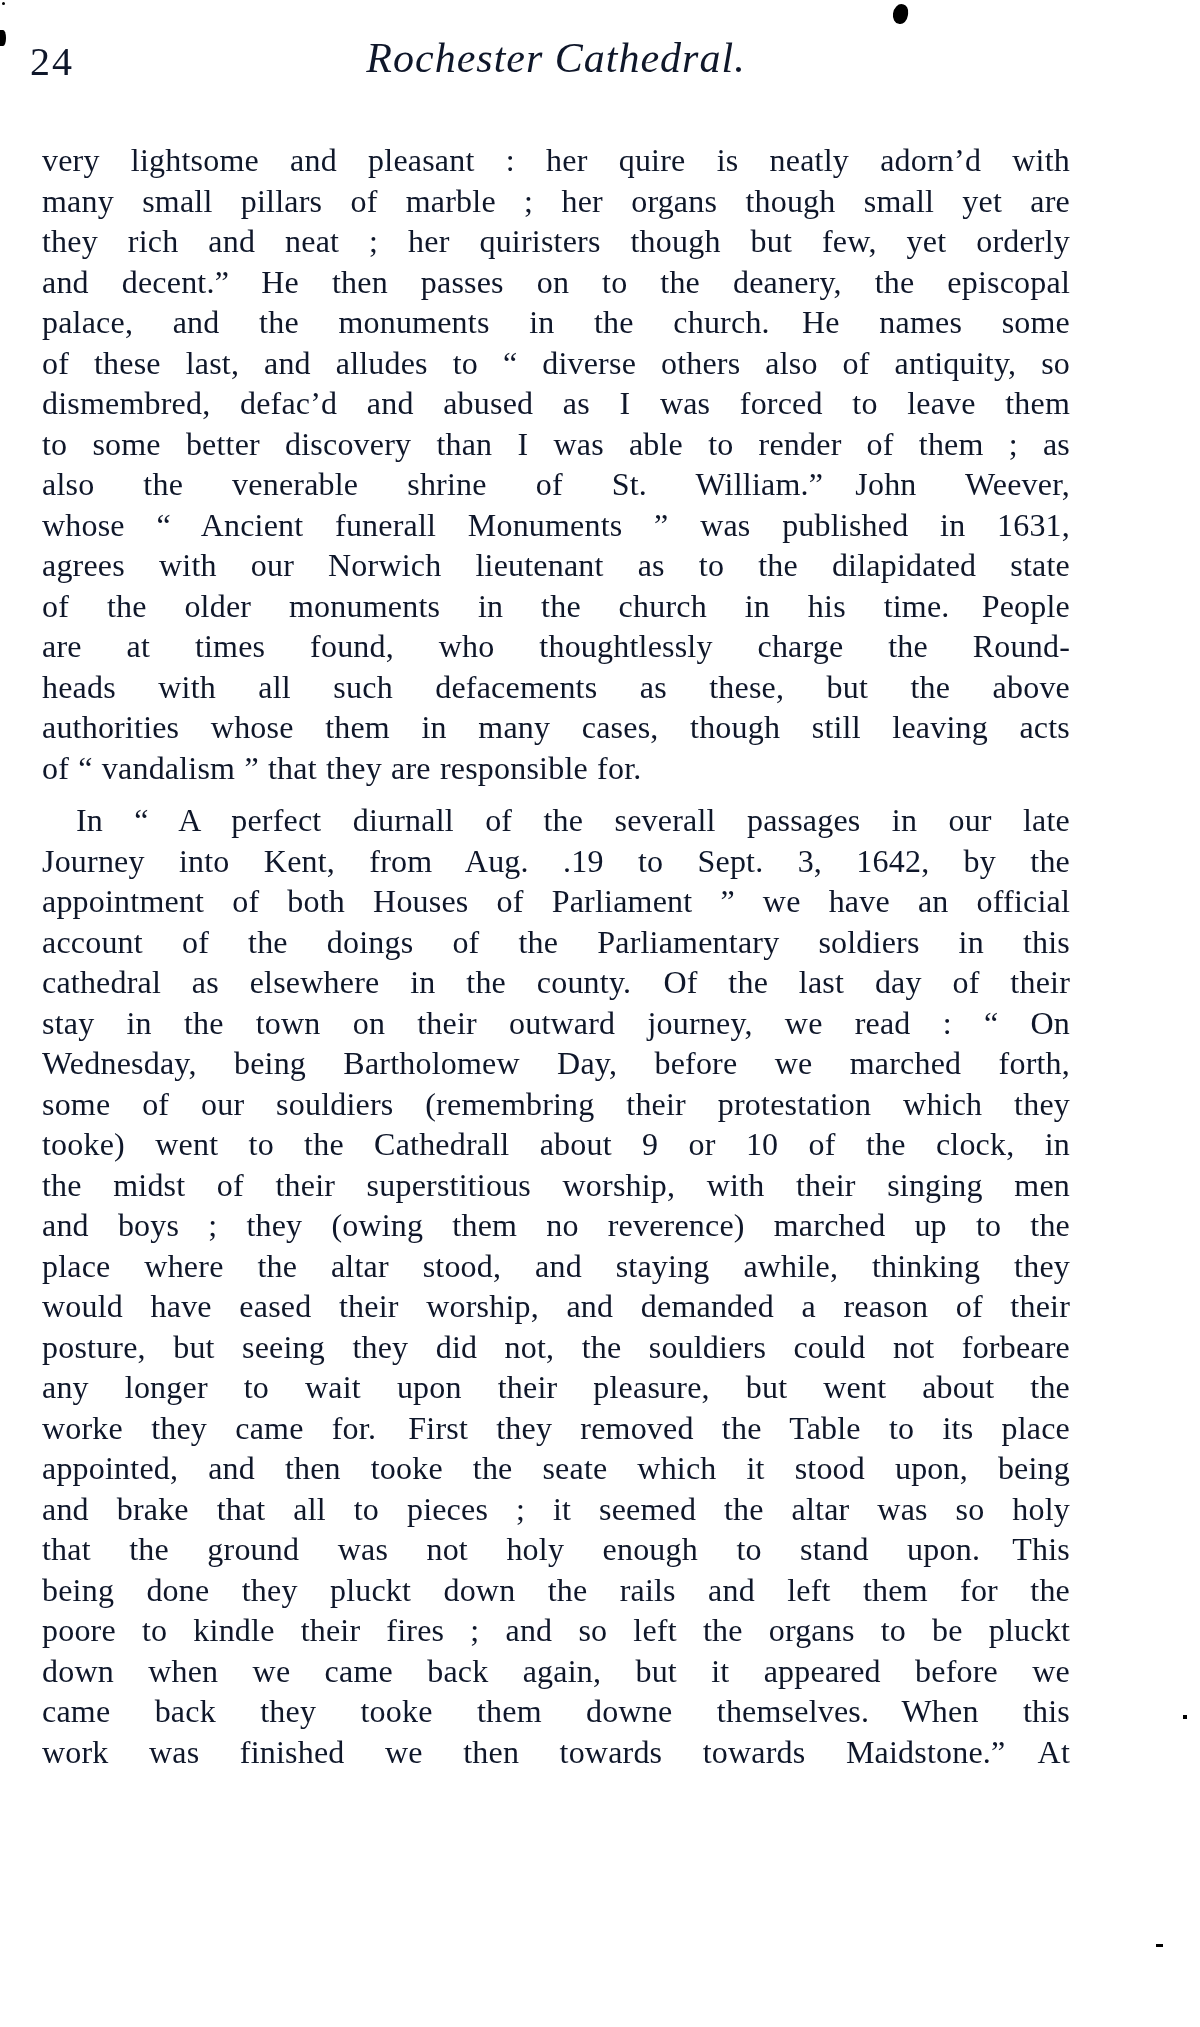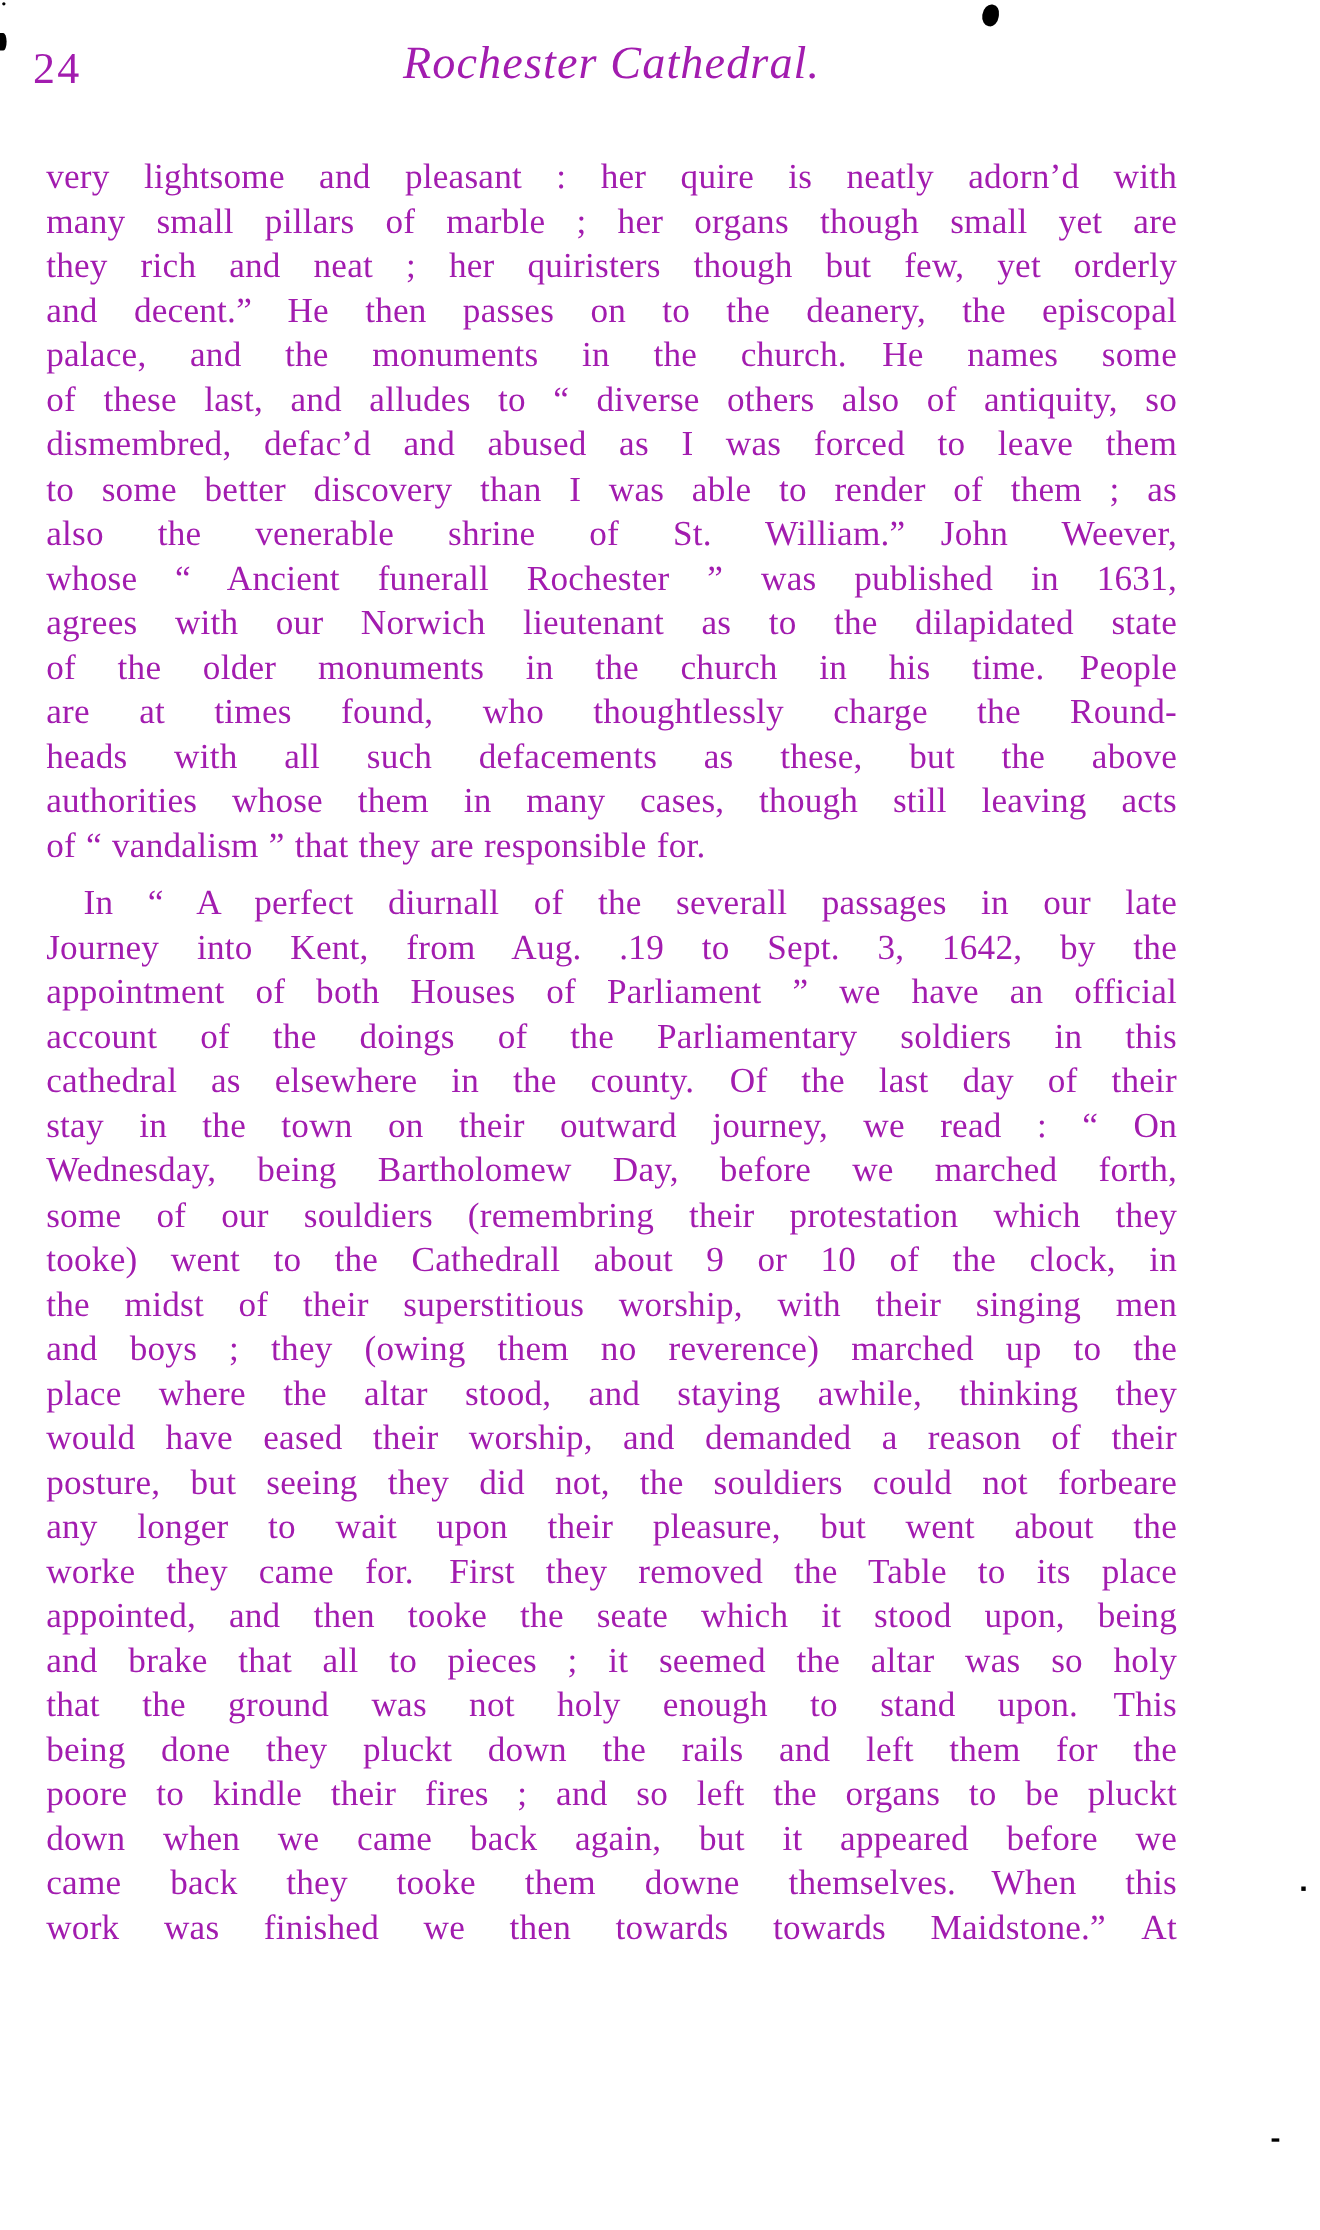--- a/index.html
+++ b/index.html
@@ -7,21 +7,21 @@
     padding: 0;
     background: #ffffff;
   }
   .page {
     position: relative;
     width: 1200px;
     height: 2027px;
     background: #ffffff;
     overflow: hidden;
     font-family: "Liberation Serif", "DejaVu Serif", serif;
-    color: #a21caf;
+    color: #0f172a;
   }
   .page-number {
     position: absolute;
     left: 30px;
     top: 40px;
     font-size: 40px;
     line-height: 44px;
     letter-spacing: 2px;
   }
   .running-title {
@@ -84,21 +84,21 @@
       <div class="paragraph">
         <div class="line">very lightsome and pleasant : her quire is neatly adorn’d with</div>
         <div class="line">many small pillars of marble ; her organs though small yet are</div>
         <div class="line">they rich and neat ; her quiristers though but few, yet orderly</div>
         <div class="line">and decent.” He then passes on to the deanery, the episcopal</div>
         <div class="line">palace, and the monuments in the church. He names some</div>
         <div class="line">of these last, and alludes to “ diverse others also of antiquity, so</div>
         <div class="line">dismembred, defac’d and abused as I was forced to leave them</div>
         <div class="line">to some better discovery than I was able to render of them ; as</div>
         <div class="line">also the venerable shrine of St. William.” John Weever,</div>
-        <div class="line">whose “ Ancient funerall Rochester ” was published in 1631,</div>
+        <div class="line">whose “ Ancient funerall Monuments ” was published in 1631,</div>
         <div class="line">agrees with our Norwich lieutenant as to the dilapidated state</div>
         <div class="line">of the older monuments in the church in his time. People</div>
         <div class="line">are at times found, who thoughtlessly charge the Round-</div>
         <div class="line">heads with all such defacements as these, but the above</div>
         <div class="line">authorities whose them in many cases, though still leaving acts</div>
         <div class="line short">of “ vandalism ” that they are responsible for.</div>
       </div>
       <div class="paragraph">
         <div class="line indent">In “ A perfect diurnall of the severall passages in our late</div>
         <div class="line">Journey into Kent, from Aug. .19 to Sept. 3, 1642, by the</div>

